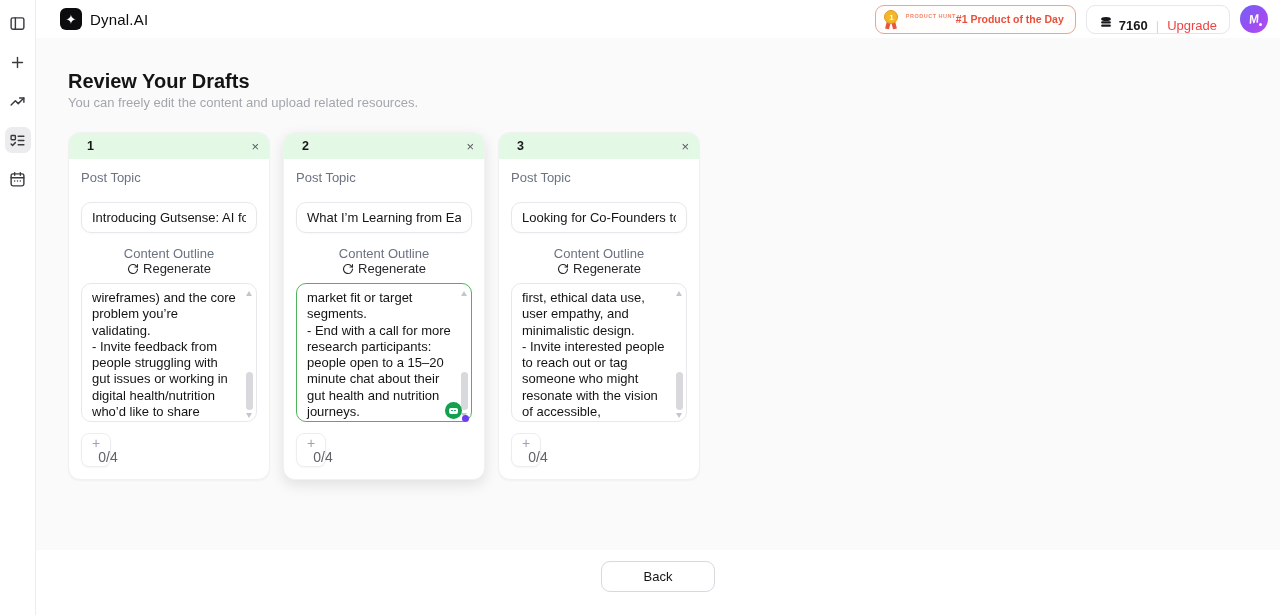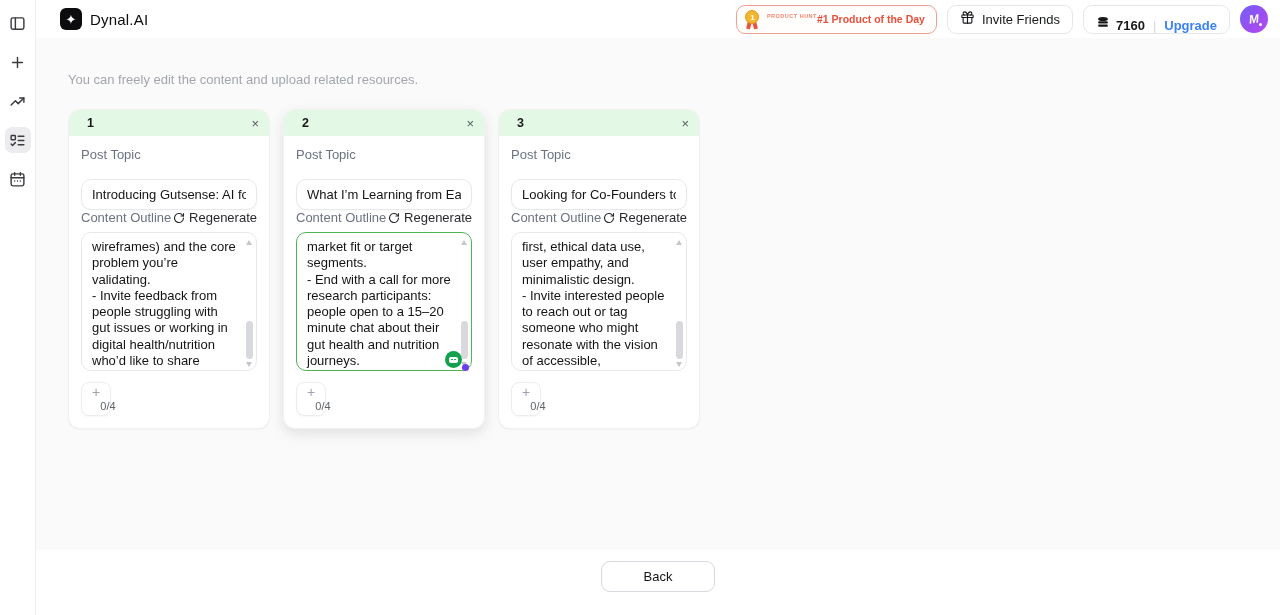--- a/index.html
+++ b/index.html
@@ -38,21 +38,21 @@
   .ph-eyebrow { font-size:5.5px; font-weight:700; letter-spacing:.5px; color:#f4876d; }
   .ph-title { font-size:10.5px; font-weight:700; color:#e8503c; }
 
   .pill-btn { display:flex; align-items:center; gap:7px; border:1px solid #e5e7eb; background:#fff;
               border-radius:9px; height:29px; padding:0 12px; font-size:13px; font-weight:500; color:#17181a;
               cursor:pointer; }
   .pill-btn svg { width:15px; height:15px; stroke:#17181a; fill:none; stroke-width:1.8; stroke-linecap:round; stroke-linejoin:round; }
   .credits-btn { gap:6px; font-weight:600;align-items:flex-end; }
   .credits-btn .coins svg { width:14px; height:14px; fill:#17181a; stroke:none; }
   .credits-divider { color:#d4d7dc; font-weight:400; margin:0 2px; }
-  .upgrade { color:#3b82f6; font-weight:700; }
+  .upgrade { color:#ef4444; font-weight:400; }
   .avatar { width:28px; height:28px; border-radius:50%; background:linear-gradient(135deg,#6f63f6 0%,#9a4ef2 55%,#b44cf0 100%);
             display:flex; align-items:center; justify-content:center; position:relative; cursor:pointer; }
   .avatar span { color:#fff; font-weight:700; font-style:italic; font-size:12px; transform:rotate(-8deg); }
   .avatar i { position:absolute; right:6px; bottom:7px; width:3.5px; height:3.5px; background:#fff; border-radius:50%; }
 
   
   .content { position:absolute; left:36px; top:38px; right:0; height:512px; background:#fafafa; padding:32px; }
   .page-title { font-size:20px; font-weight:700; color:#141414; }
   .page-subtitle { margin-top:2px; font-size:13px; color:#a3a7ad; }
 
@@ -63,21 +63,21 @@
   .card.focused { box-shadow:0 5px 14px rgba(0,0,0,.10); }
   .card-head { height:26px; background:#e4f8e6; display:flex; align-items:center; justify-content:space-between;
                padding:0 10px 0 18px; }
   .card-num { font-size:12.5px; font-weight:700; color:#17181a; }
   .card-close { font-size:13px; color:#55595f; cursor:pointer; line-height:1; }
   .card-body { padding:11px 12px 12px; }
   .field-label { font-size:13px; color:#6b7280; margin-bottom:17px; }
   .topic-input { width:100%; height:31px; border:1px solid #e6e8eb; border-radius:10px; background:#fff;
                  padding:0 10px; font-size:13px; color:#141414; font-family:"Liberation Sans",sans-serif;
                  box-shadow:0 1px 2px rgba(0,0,0,.03); outline:none; }
-  .outline-row { display:flex; align-items:center; justify-content:space-between; }
+  .outline-row { margin-top:13px; display:flex; align-items:center; justify-content:space-between;flex-direction:column; }
   .outline-label { font-size:13px; color:#6b7280; }
   .regen-btn { display:flex; align-items:center; gap:4px; background:none; border:none; cursor:pointer;
                font-size:13px; font-weight:500; color:#26282b; font-family:"Liberation Sans",sans-serif; }
   .regen-btn svg { width:12px; height:12px; stroke:#26282b; fill:none; stroke-width:2.2; stroke-linecap:round; stroke-linejoin:round; }
   .ta-wrap { position:relative; margin-top:7px; }
   .outline-ta { width:100%; height:139px; border:1px solid #e6e8eb; border-radius:10px; background:#fff;
                 padding:6px 18px 6px 10px; font-size:13px; line-height:16.3px; color:#141414;
                 font-family:"Liberation Sans",sans-serif; resize:none; outline:none; overflow:hidden; }
   .outline-ta.green { border:1px solid #4fb35a; }
   
@@ -92,21 +92,21 @@
   .ext-badge .bot { width:9px; height:6px; background:#fff; border-radius:2px; position:relative; }
   .ext-badge .bot::before, .ext-badge .bot::after { content:""; position:absolute; top:2px; width:1.6px; height:1.6px;
                background:#13a04f; border-radius:50%; }
   .ext-badge .bot::before { left:2px; } .ext-badge .bot::after { right:2px; }
   .ext-dot { position:absolute; right:3px; bottom:4px; width:7px; height:7px; border-radius:50%; background:#6b3df0; }
 
   .add-btn { margin-top:7px; width:30px; border:1px solid #ededef; border-radius:8px; background:#fff;
              box-shadow:0 1px 2px rgba(0,0,0,.04); display:flex; flex-direction:column; align-items:center;
              padding:2px 0 3px; cursor:pointer; font-family:"Liberation Sans",sans-serif; }
   .add-plus { font-size:14px; color:#9ca3af; line-height:15px; }
-  .add-count { font-size:11px; color:#5f6368; line-height:12px;padding-left:24px; }
+  .add-count { font-size:14px; color:#5f6368; line-height:12px;padding-left:24px; }
 
   
   .footer { position:absolute; left:36px; right:0; top:550px; height:65px; background:#fff;
             display:flex; align-items:center; justify-content:center; gap:8px; padding-bottom:12px; }
   .back-btn { width:114px; height:31px; background:#fff; border:1px solid #d6d9dd; border-radius:9px;
               font-size:13px; font-weight:500; color:#141414; cursor:pointer; font-family:"Liberation Sans",sans-serif; }
   .generate-btn { width:244px; height:31px; background:#1c1c20; border:none; border-radius:9px;
               font-size:13px; font-weight:600; color:#fff; cursor:pointer; font-family:"Liberation Sans",sans-serif; }
 </style>
 </head>
@@ -167,51 +167,41 @@
         <div class="medal">
           <i class="ribbon-l"></i>
             <i class="ribbon-r"></i>
           <div class="coin">1</div>
         </div>
         <div class="ph-text">
           <span class="ph-eyebrow">PRODUCT HUNT</span>
           <span class="ph-title">#1 Product of the Day</span>
         </div>
       </div>
-      <button class="pill-btn">
-        <span>
-          <svg viewBox="0 0 24 24">
-              <rect x="3" y="8" width="18" height="4" rx="1"></rect>
-              <path d="M12 8v13"></path>
-              <path d="M19 12v7a2 2 0 0 1-2 2H7a2 2 0 0 1-2-2v-7"></path>
-              <path d="M7.5 8a2.5 2.5 0 0 1 0-5A4.8 8 0 0 1 12 8a4.8 8 0 0 1 4.5-5 2.5 2.5 0 0 1 0 5"></path>
-            </svg>
-        </span>
-        <span>Invite Friends</span>
-      </button>
       <button class="pill-btn credits-btn">
         <span class="coins">
           <svg viewBox="0 0 16 16">
               <ellipse cx="8" cy="3.4" rx="5.6" ry="2.4"></ellipse>
               <rect x="2.4" y="6.1" width="11.2" height="2.6" rx="1.3"></rect>
               <rect x="2.4" y="9.8" width="11.2" height="2.6" rx="1.3"></rect>
             </svg>
         </span>
         <span>7160</span>
         <span class="credits-divider">|</span>
         <span class="upgrade">Upgrade</span>
       </button>
       <div class="avatar">
         <span>M</span>
           <i></i>
       </div>
     </div>
   </header>
 
   <main class="content">
+    <h1 class="page-title">Review Your Drafts</h1>
     <p class="page-subtitle">You can freely edit the content and upload related resources.</p>
 
     <div class="cards">
 
       <section class="card">
         <div class="card-head">
           <span class="card-num">1</span>
           <span class="card-close">×</span>
         </div>
         <div class="card-body">

